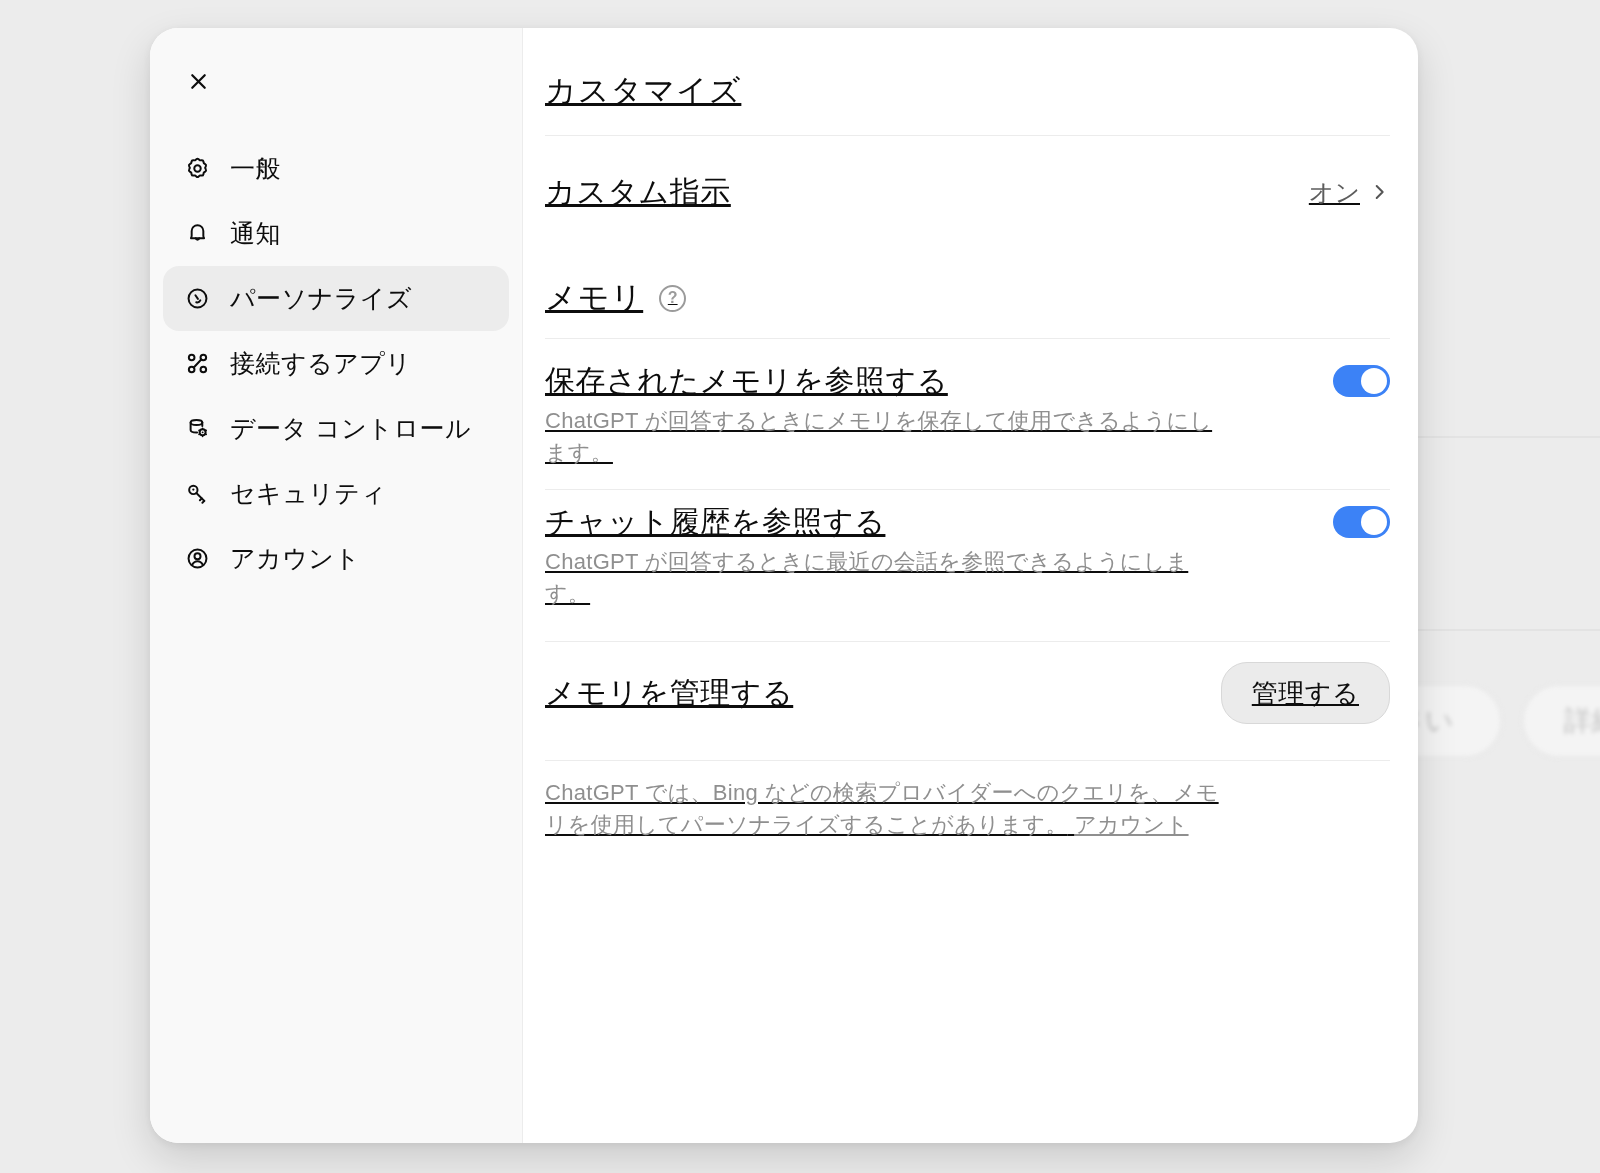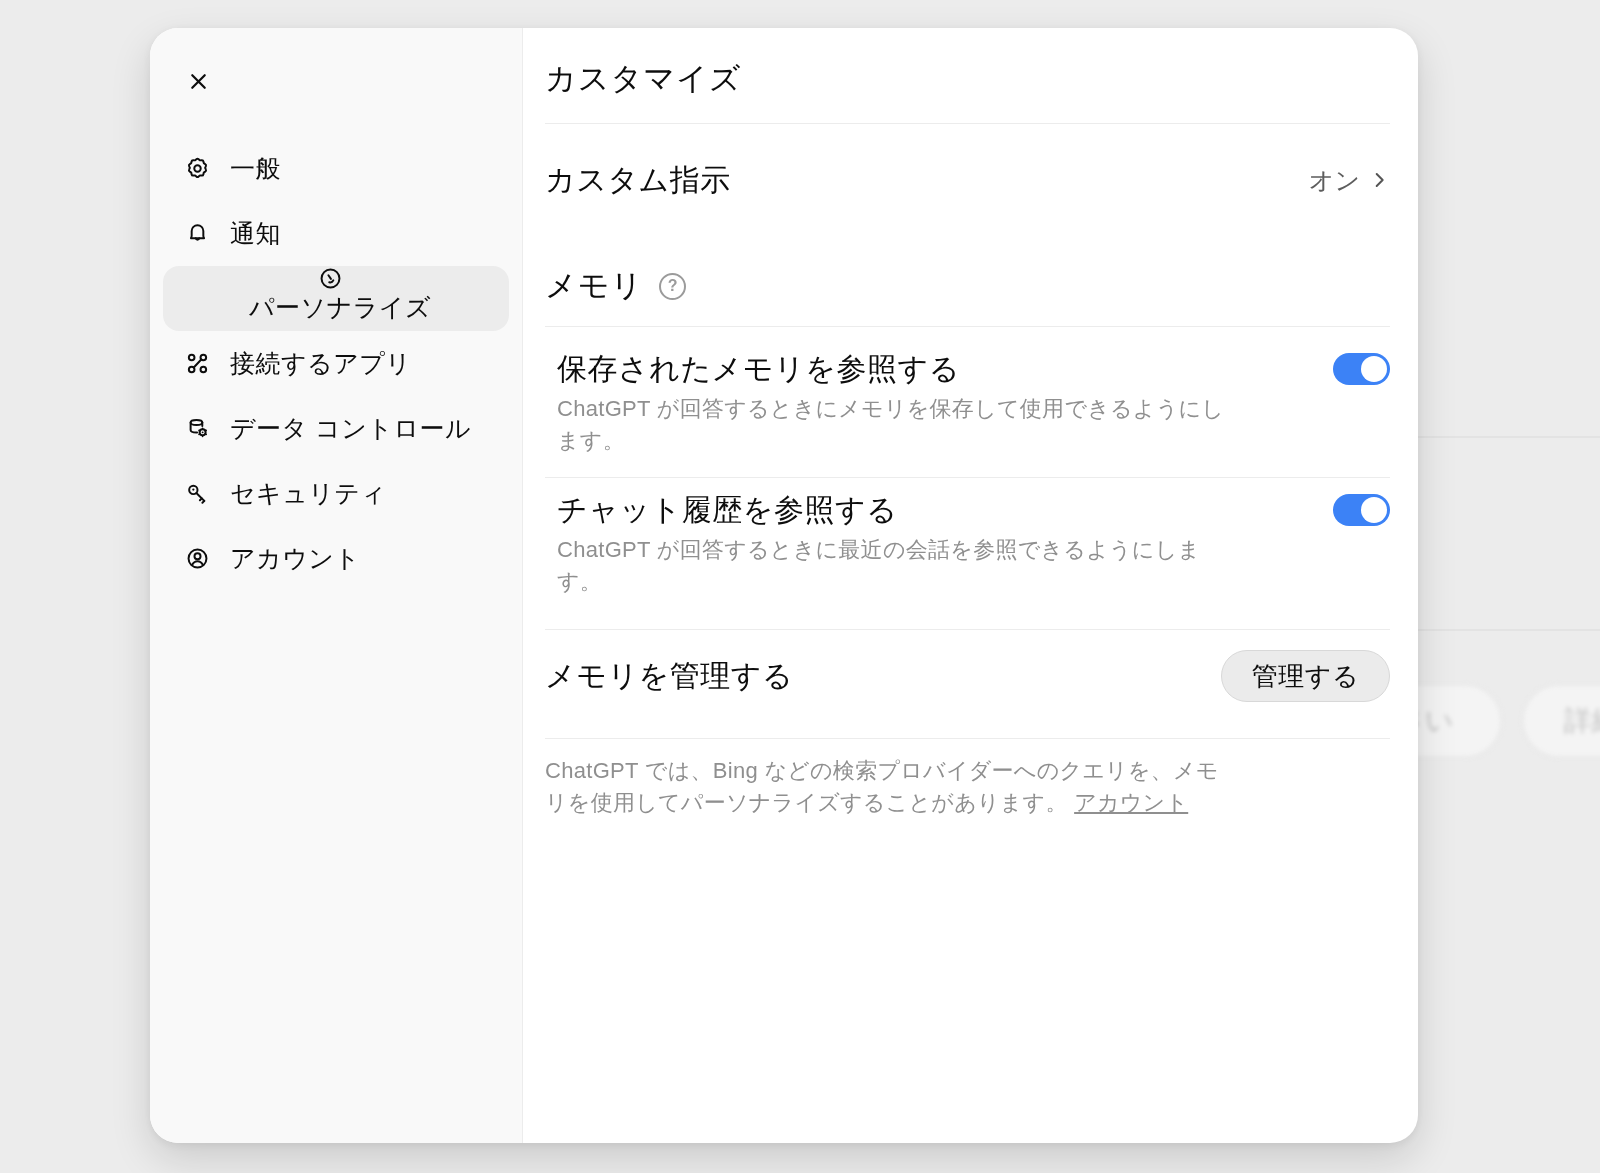--- a/index.html
+++ b/index.html
@@ -58,27 +58,27 @@
   }
   .close-btn svg { width: 23px; height: 23px; }
   .nav { margin-top: 40px; display: flex; flex-direction: column; }
   .nav-item {
     height: 65px;
     display: flex; align-items: center;
     padding: 0 14px 0 22px;
     border-radius: 16px;
     cursor: pointer;
   }
-  .nav-item.selected { background: var(--selected-bg, #ececec); flex-direction: column; }
+  .nav-item.selected { background: var(--selected-bg, #ececec); }
   .nav-icon { width: 25px; height: 25px; margin-right: 20px; display: flex; flex-shrink: 0; color: #0d0d0d; }
   .nav-icon svg { width: 25px; height: 25px; }
   .nav-label { font-size: 25px; letter-spacing: 0.5px; white-space: nowrap; }
 
   
-  .content { flex: 1; padding: 0 28px 0 22px; }
+  .content { flex: 1; padding: 12px 28px 0 22px; text-decoration: underline; }
   .content-title { margin: 30px 0 0 0; font-size: 31px; font-weight: 400; line-height: 42px; letter-spacing: 1px; }
   .divider { height: 1px; background: #ececec; }
   .d1 { margin-top: 23px; }
   .d2 { margin-top: 18px; }
 
   .custom-row {
     margin-top: 32px; height: 48px;
     display: flex; align-items: center; justify-content: space-between;
     cursor: pointer;
   }
@@ -89,42 +89,42 @@
   .section-head { margin-top: 60px; height: 44px; display: flex; align-items: center; gap: 16px; }
   .section-title { margin: 0; font-size: 31px; font-weight: 400; line-height: 44px; letter-spacing: 1px; }
   .help-badge {
     width: 27px; height: 27px;
     border: 2px solid #9b9b9b; border-radius: 50%;
     color: #9b9b9b; font-size: 16px; font-weight: 700;
     display: flex; align-items: center; justify-content: center;
     cursor: pointer; user-select: none;
   }
 
-  .toggle-row { display: flex; align-items: flex-start; justify-content: space-between; margin-left: 12px; }
+  .toggle-row { display: flex; align-items: flex-start; justify-content: space-between; }
   .toggle-row.r1 { padding: 24px 0 20px; }
   .toggle-row.r2 { padding: 14px 0 31px; }
   .row-text { max-width: 676px; }
   .toggle-row .row-label { display: block; line-height: 36px; }
   .row-desc { margin-top: 6px; font-size: 22px; line-height: 32px; color: var(--desc-color, #8f8f8f); letter-spacing: 0.3px; }
 
   .switch {
     width: 57px; height: 32px; border-radius: 16px;
     background: var(--accent, #3c82f6);
     position: relative; cursor: pointer; flex-shrink: 0; margin-top: 2px;
     border: none; padding: 0;
   }
   .switch .knob {
     position: absolute; top: 3px; right: 3px;
     width: 26px; height: 26px; border-radius: 50%;
     background: #ffffff;
   }
 
   .manage-row { padding: 20px 0 36px; display: flex; align-items: center; justify-content: space-between; }
   .manage-btn {
-    height: 52px; padding: 0 30px;
+    height: 62px; padding: 0 30px;
     border-radius: 26px;
     background: #ebebeb; border: 1px solid #d8d8d8;
     font-family: inherit; font-size: 26px; color: #0d0d0d;
     cursor: pointer; letter-spacing: 0.5px;
   }
 
   .footnote {
     margin: 16px 0 0 0; max-width: 676px;
     font-size: 22px; line-height: 32px;
     color: var(--desc-color, #8f8f8f); letter-spacing: 0.3px;

